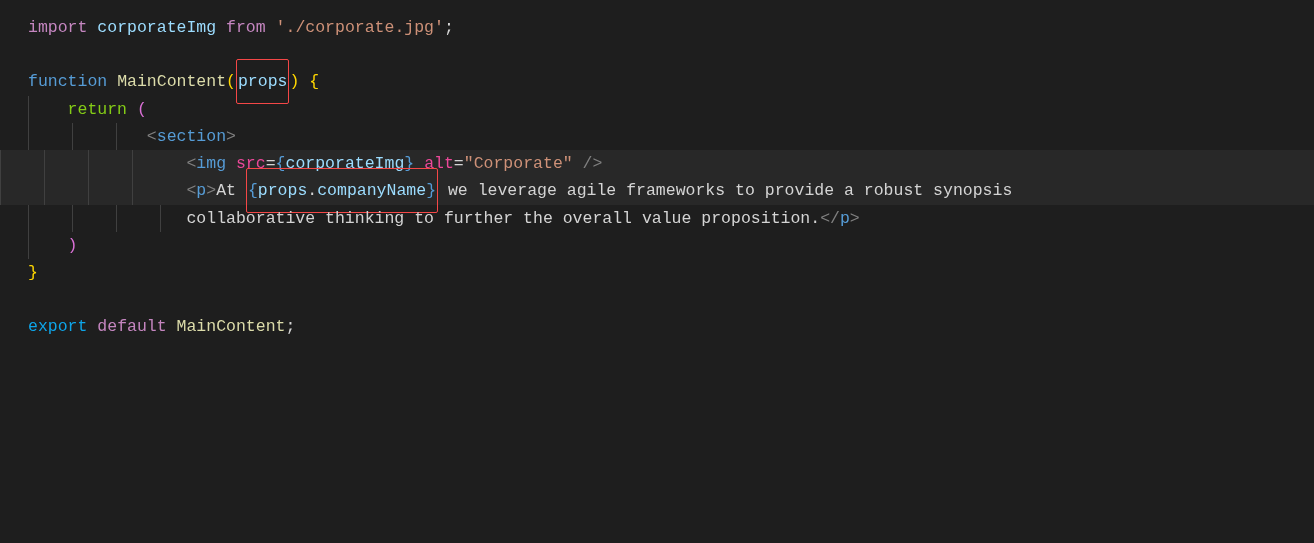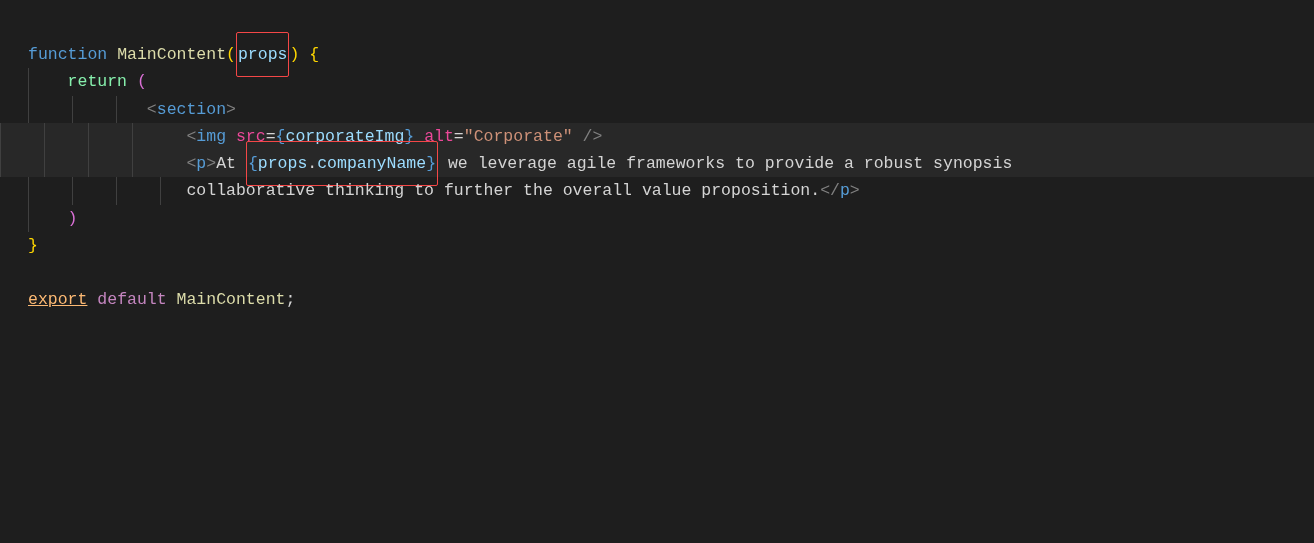--- a/index.html
+++ b/index.html
@@ -31,22 +31,22 @@
     height: 100%;
     top: 0;
   }
   .g1 { left: 0; }
   .g2 { left: 44px; }
   .g3 { left: 88px; }
   .g4 { left: 132px; }
   .kw-import { color: #c586c0; }
   .kw-from { color: #c586c0; }
   .kw-function { color: #569cd6; }
-  .kw-return { color: #86efac; }
-  .kw-export { color: #fdba74; text-decoration: underline; }
+  .kw-return { color: #84cc16; }
+  .kw-export { color: #0ea5e9; }
   .kw-default { color: #c586c0; }
   .ident { color: #9cdcfe; }
   .funcname { color: #dcdcaa; }
   .string { color: #ce9178; }
   .brace-yellow { color: #ffd700; }
   .brace-purple { color: #da70d6; }
   .tag-bracket { color: #808080; }
   .tag-name { color: #569cd6; }
   .attr-name { color: #ec4899; text-align: right; }
   .attr-eq { color: #d4d4d4; }
@@ -65,20 +65,21 @@
     padding-left: 28px;
     margin-right: -200px;
     padding-right: 200px;
   }
 </style>
 </head>
 <body>
 
 <div class="editor">
 
+<div class="line"><span class="kw-import">import</span><span class="text"> </span><span class="ident">corporateImg</span><span class="text"> </span><span class="kw-from">from</span><span class="text"> </span><span class="string">'./corporate.jpg'</span><span class="semi">;</span></div>
 
 <div class="line">&nbsp;</div>
 
 <div class="line"><span class="kw-function">function</span><span class="text"> </span><span class="funcname">MainContent</span><span class="brace-yellow">(</span><span class="redbox"><span class="ident">props</span></span><span class="brace-yellow">)</span><span class="brace-yellow"> {</span></div>
 
 <div class="line"><span class="indent-guide g1"></span><span class="text">    </span><span class="kw-return">return</span><span class="brace-purple"> (</span></div>
 
 
 <div class="line"><span class="indent-guide g1"></span><span class="indent-guide g2"></span><span class="indent-guide g3"></span><span class="text">            </span><span class="tag-bracket">&lt;</span><span class="tag-name">section</span><span class="tag-bracket">&gt;</span></div>
 

